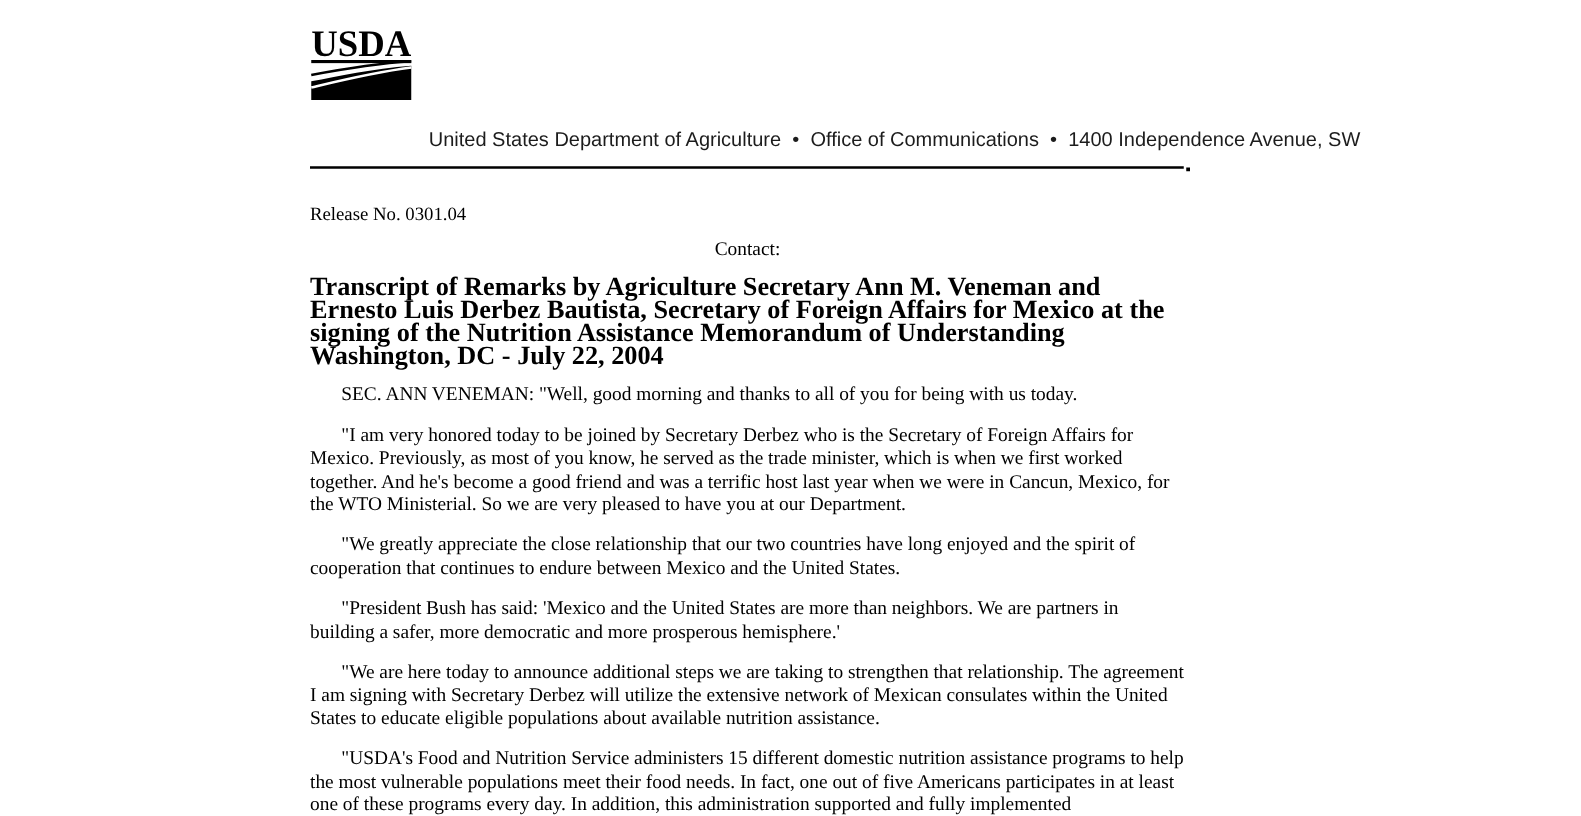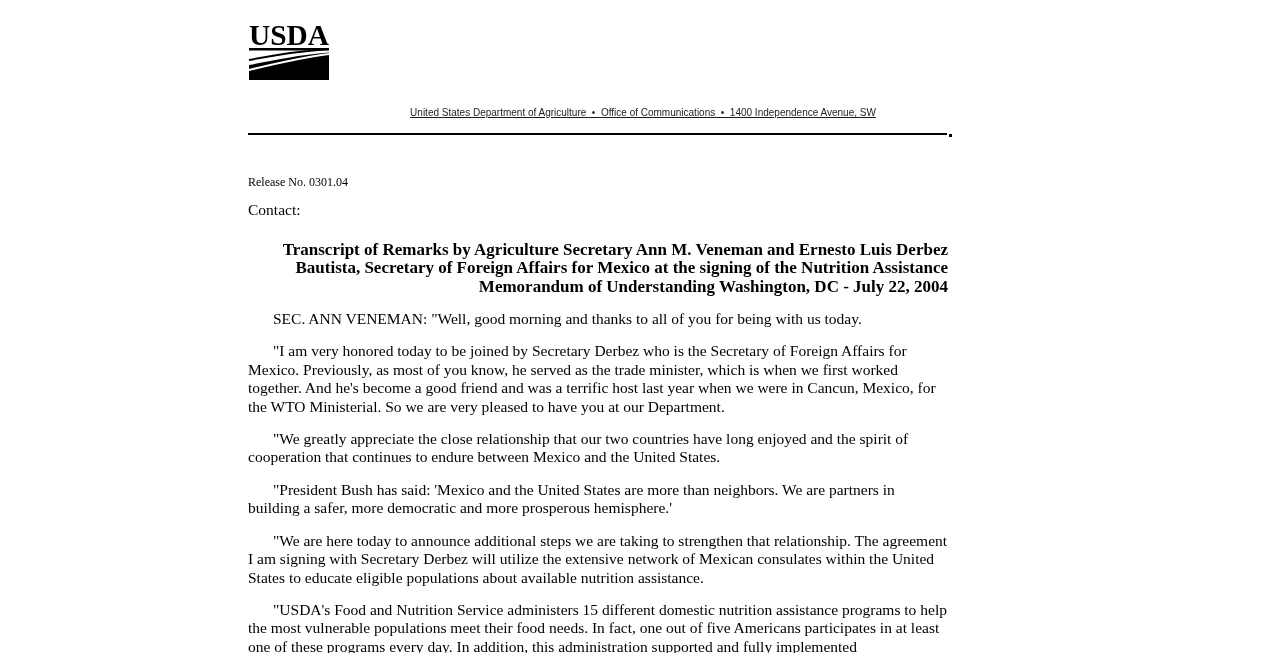--- a/index.html
+++ b/index.html
@@ -26,24 +26,23 @@
   }
   .usda-logo { width: 84px; height: 61px; flex: 0 0 auto; }
   .masthead-title-svg { display: block; }
 
   .address {
     margin-left: 95px;
     width: 600px;
     margin-top: 24px;
     text-align: center;
     font-family: "Liberation Sans", sans-serif;
-    font-size: 10px;
+    font-size: 16px;
     line-height: 15px;
     color: #1c1c1c;
-    text-decoration: underline;
   }
   .address div { white-space: nowrap; }
 
   .rule {
     position: relative;
     margin-top: 13px;
     height: 2px;
     background: #000;
     width: 699px;
   }
@@ -52,37 +51,37 @@
     right: -5px;
     top: 1px;
     width: 3px;
     height: 3px;
     background: #000;
     display: block;
   }
 
   
   .release-row {
-    margin-top: 38px;
-    font-size: 12px;
+    margin-top: 28px;
+    font-size: 15px;
     line-height: 18.4px;
   }
   .contact-block {
-    text-align: left;
+    text-align: center;
     margin-top: 10px;
     font-size: 15.5px;
     line-height: 18.4px;
   }
 
   
   .doc-title {
-    margin-top: 21px;
-    text-align: right;
+    margin-top: 10px;
+    text-align: left;
     font-weight: bold;
-    font-size: 17px;
+    font-size: 21px;
     line-height: 18.4px;
   }
   .paragraphs { margin-top: 2px; }
   .body-para {
     margin-top: 14px;
     font-size: 15.5px;
     line-height: 18.4px;
     text-indent: 25px;
   }
 </style>

